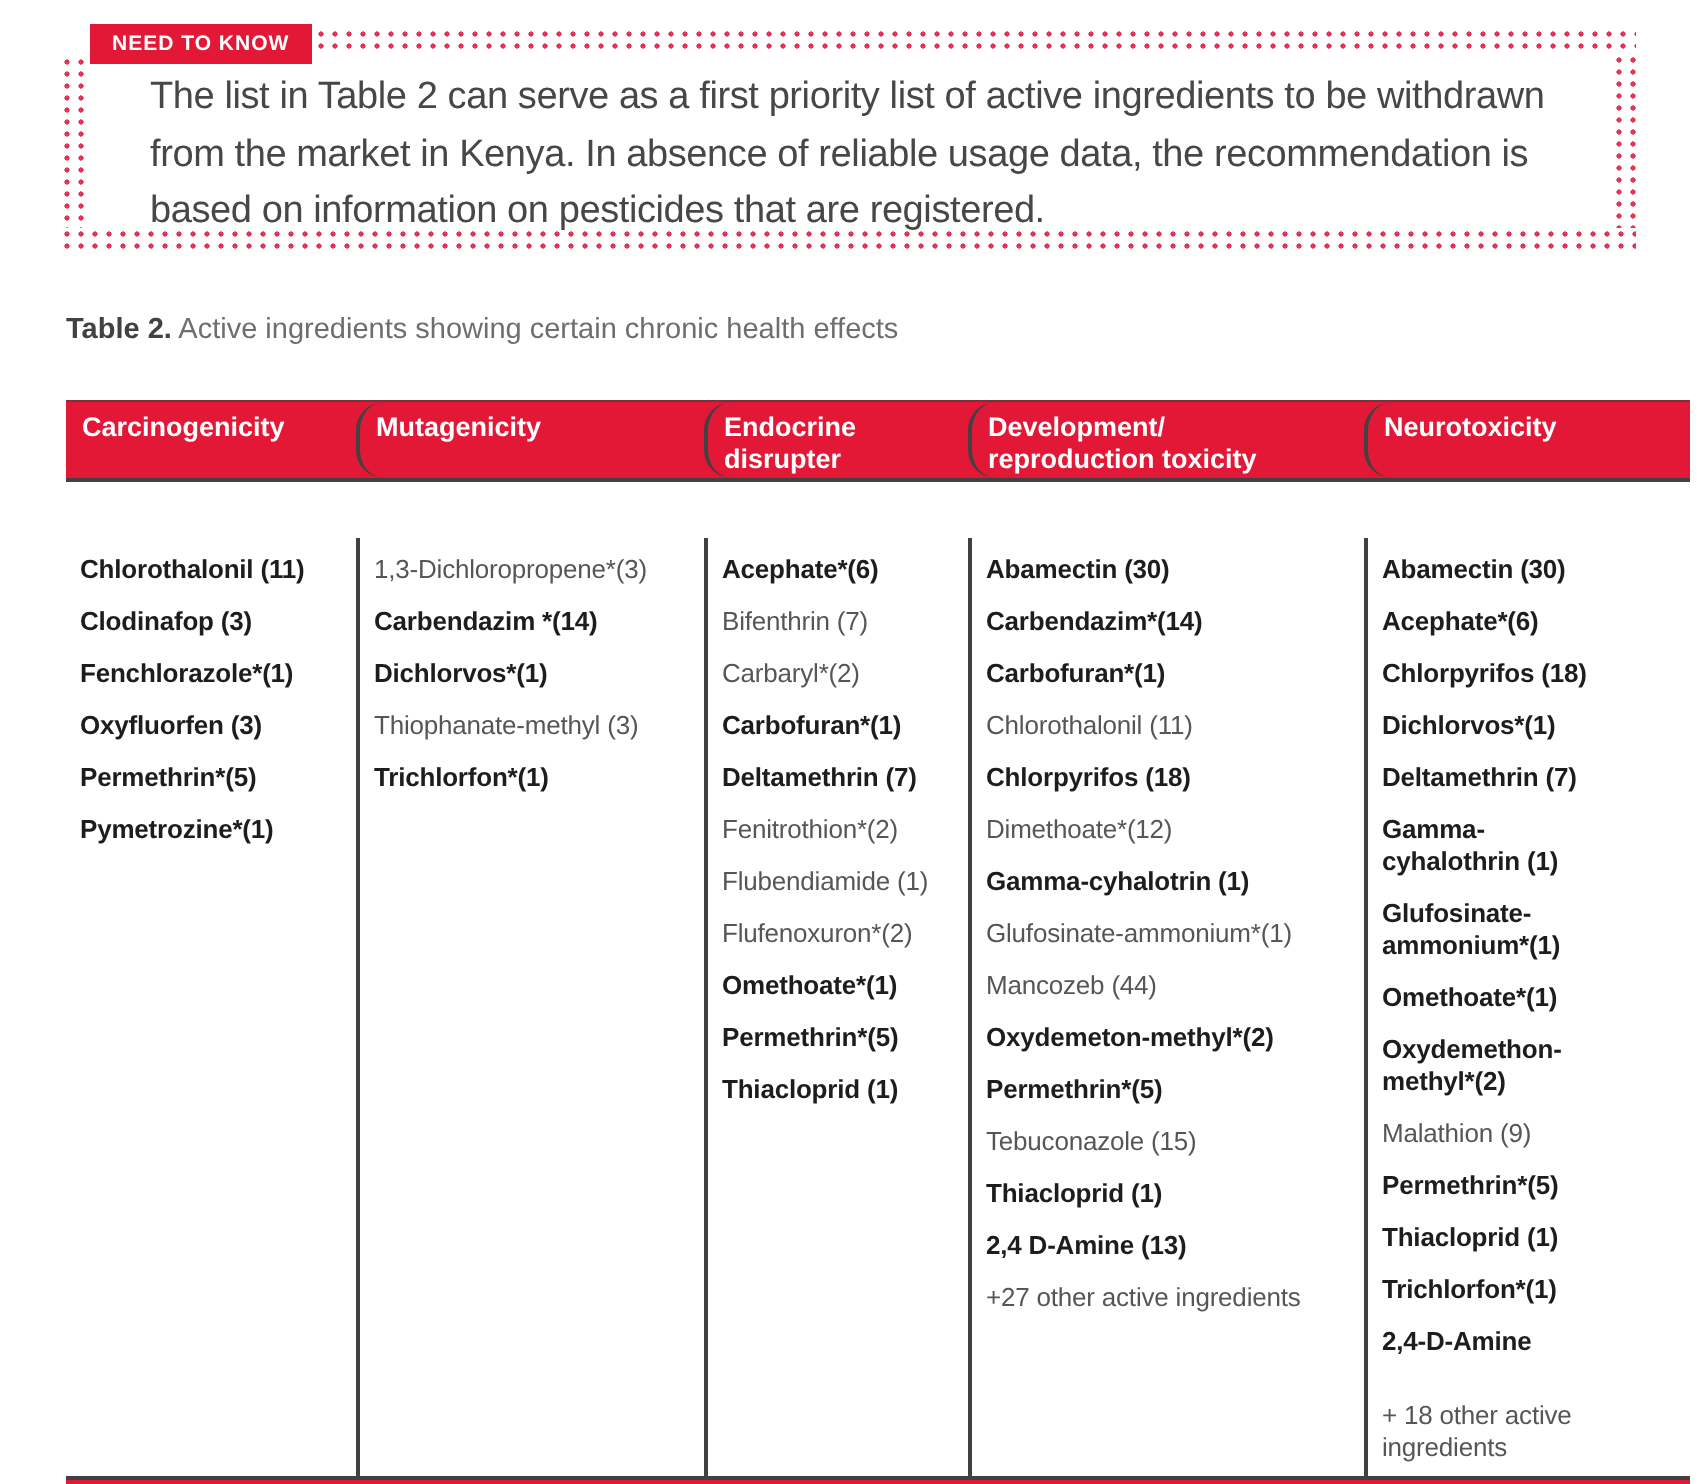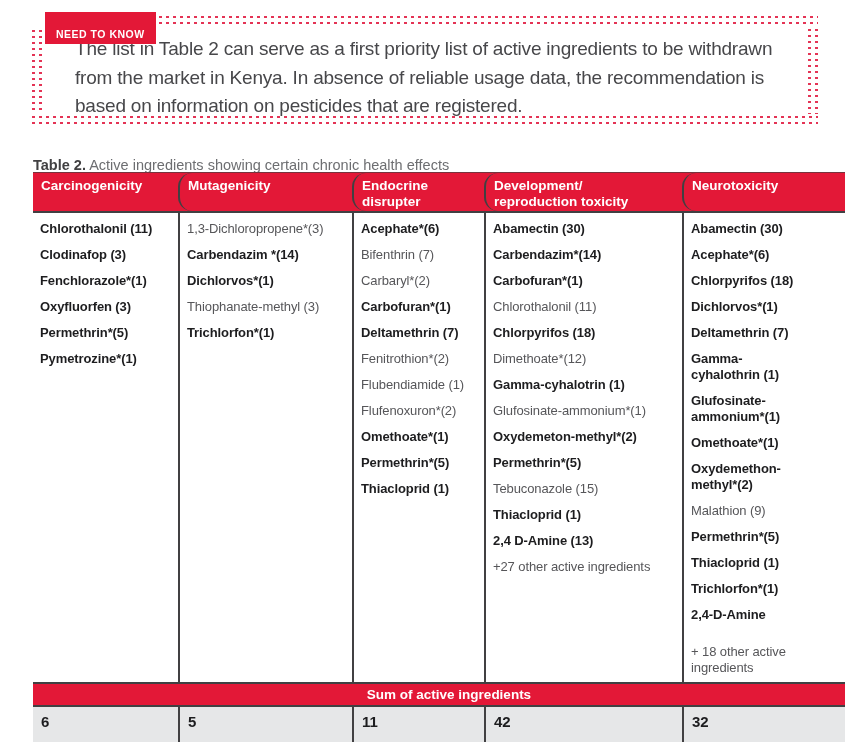--- a/index.html
+++ b/index.html
@@ -28,39 +28,39 @@
     background-size: 7px 6px;
   }
   .dots-top    { left: 120px; right: 0; top: 0; height: 12px; }
   .dots-bottom { left: 0; right: 0; bottom: 0; height: 12px; }
   .dots-left   { left: 0; top: 14px; bottom: 12px; width: 12px; }
   .dots-right  { right: 0; top: 13px; bottom: 12px; width: 12px; }
   .ntk-badge {
     position: absolute; top: -2px; left: 15px;
     background: var(--red); color: #fff;
     font-size: 10.5px; font-weight: bold; letter-spacing: .5px;
-    padding: 16px 11px 4px 11px;
+    padding: 4px 11px 4px 11px;
   }
   .ntk-text {
     padding: 21px 30px 0 45px;
     font-size: 19px; line-height: 28.5px;
     color: #47474a; letter-spacing: -0.2px;
   }
 
   
   .tbl-title {
     position: absolute; left: 33px; top: 156px;
     font-size: 14.5px; line-height: 18px;
   }
   .tbl-title .t-label { font-weight: bold; color: #414042; }
   .tbl-title .t-text  { color: #6d6e71; }
 
   
   .tbl { position: absolute; left: 33px; top: 172px; width: 812px; }
-  .grid-row { display: grid; grid-template-columns: 145px 174px 132px 198px 163px; }
+  .grid-row { display: grid; grid-template-columns: 145px 174px 132px 198px 163px; margin-top: 28px; }
 
   .thead {
     background: var(--red);
     border-top: 1px solid #77333d;
     border-bottom: 2px solid var(--divider);
     height: 41px;
   }
   .hcell {
     color: #fff; font-weight: bold; font-size: 13.5px; line-height: 16px;
     padding: 5px 2px 0 8px; white-space: pre-line;
@@ -153,20 +153,21 @@
       </div>
       <div class="bcell">
         <div class="entry b">Abamectin (30)</div>
         <div class="entry b">Carbendazim*(14)</div>
         <div class="entry b">Carbofuran*(1)</div>
         <div class="entry r">Chlorothalonil (11)</div>
         <div class="entry b">Chlorpyrifos (18)</div>
         <div class="entry r">Dimethoate*(12)</div>
         <div class="entry b">Gamma-cyhalotrin (1)</div>
         <div class="entry r">Glufosinate-ammonium*(1)</div>
+        <div class="entry r">Mancozeb (44)</div>
         <div class="entry b">Oxydemeton-methyl*(2)</div>
         <div class="entry b">Permethrin*(5)</div>
         <div class="entry r">Tebuconazole (15)</div>
         <div class="entry b">Thiacloprid (1)</div>
         <div class="entry b">2,4 D-Amine (13)</div>
         <div class="entry r">+27 other active ingredients</div>
       </div>
       <div class="bcell">
         <div class="entry b">Abamectin (30)</div>
         <div class="entry b">Acephate*(6)</div>

